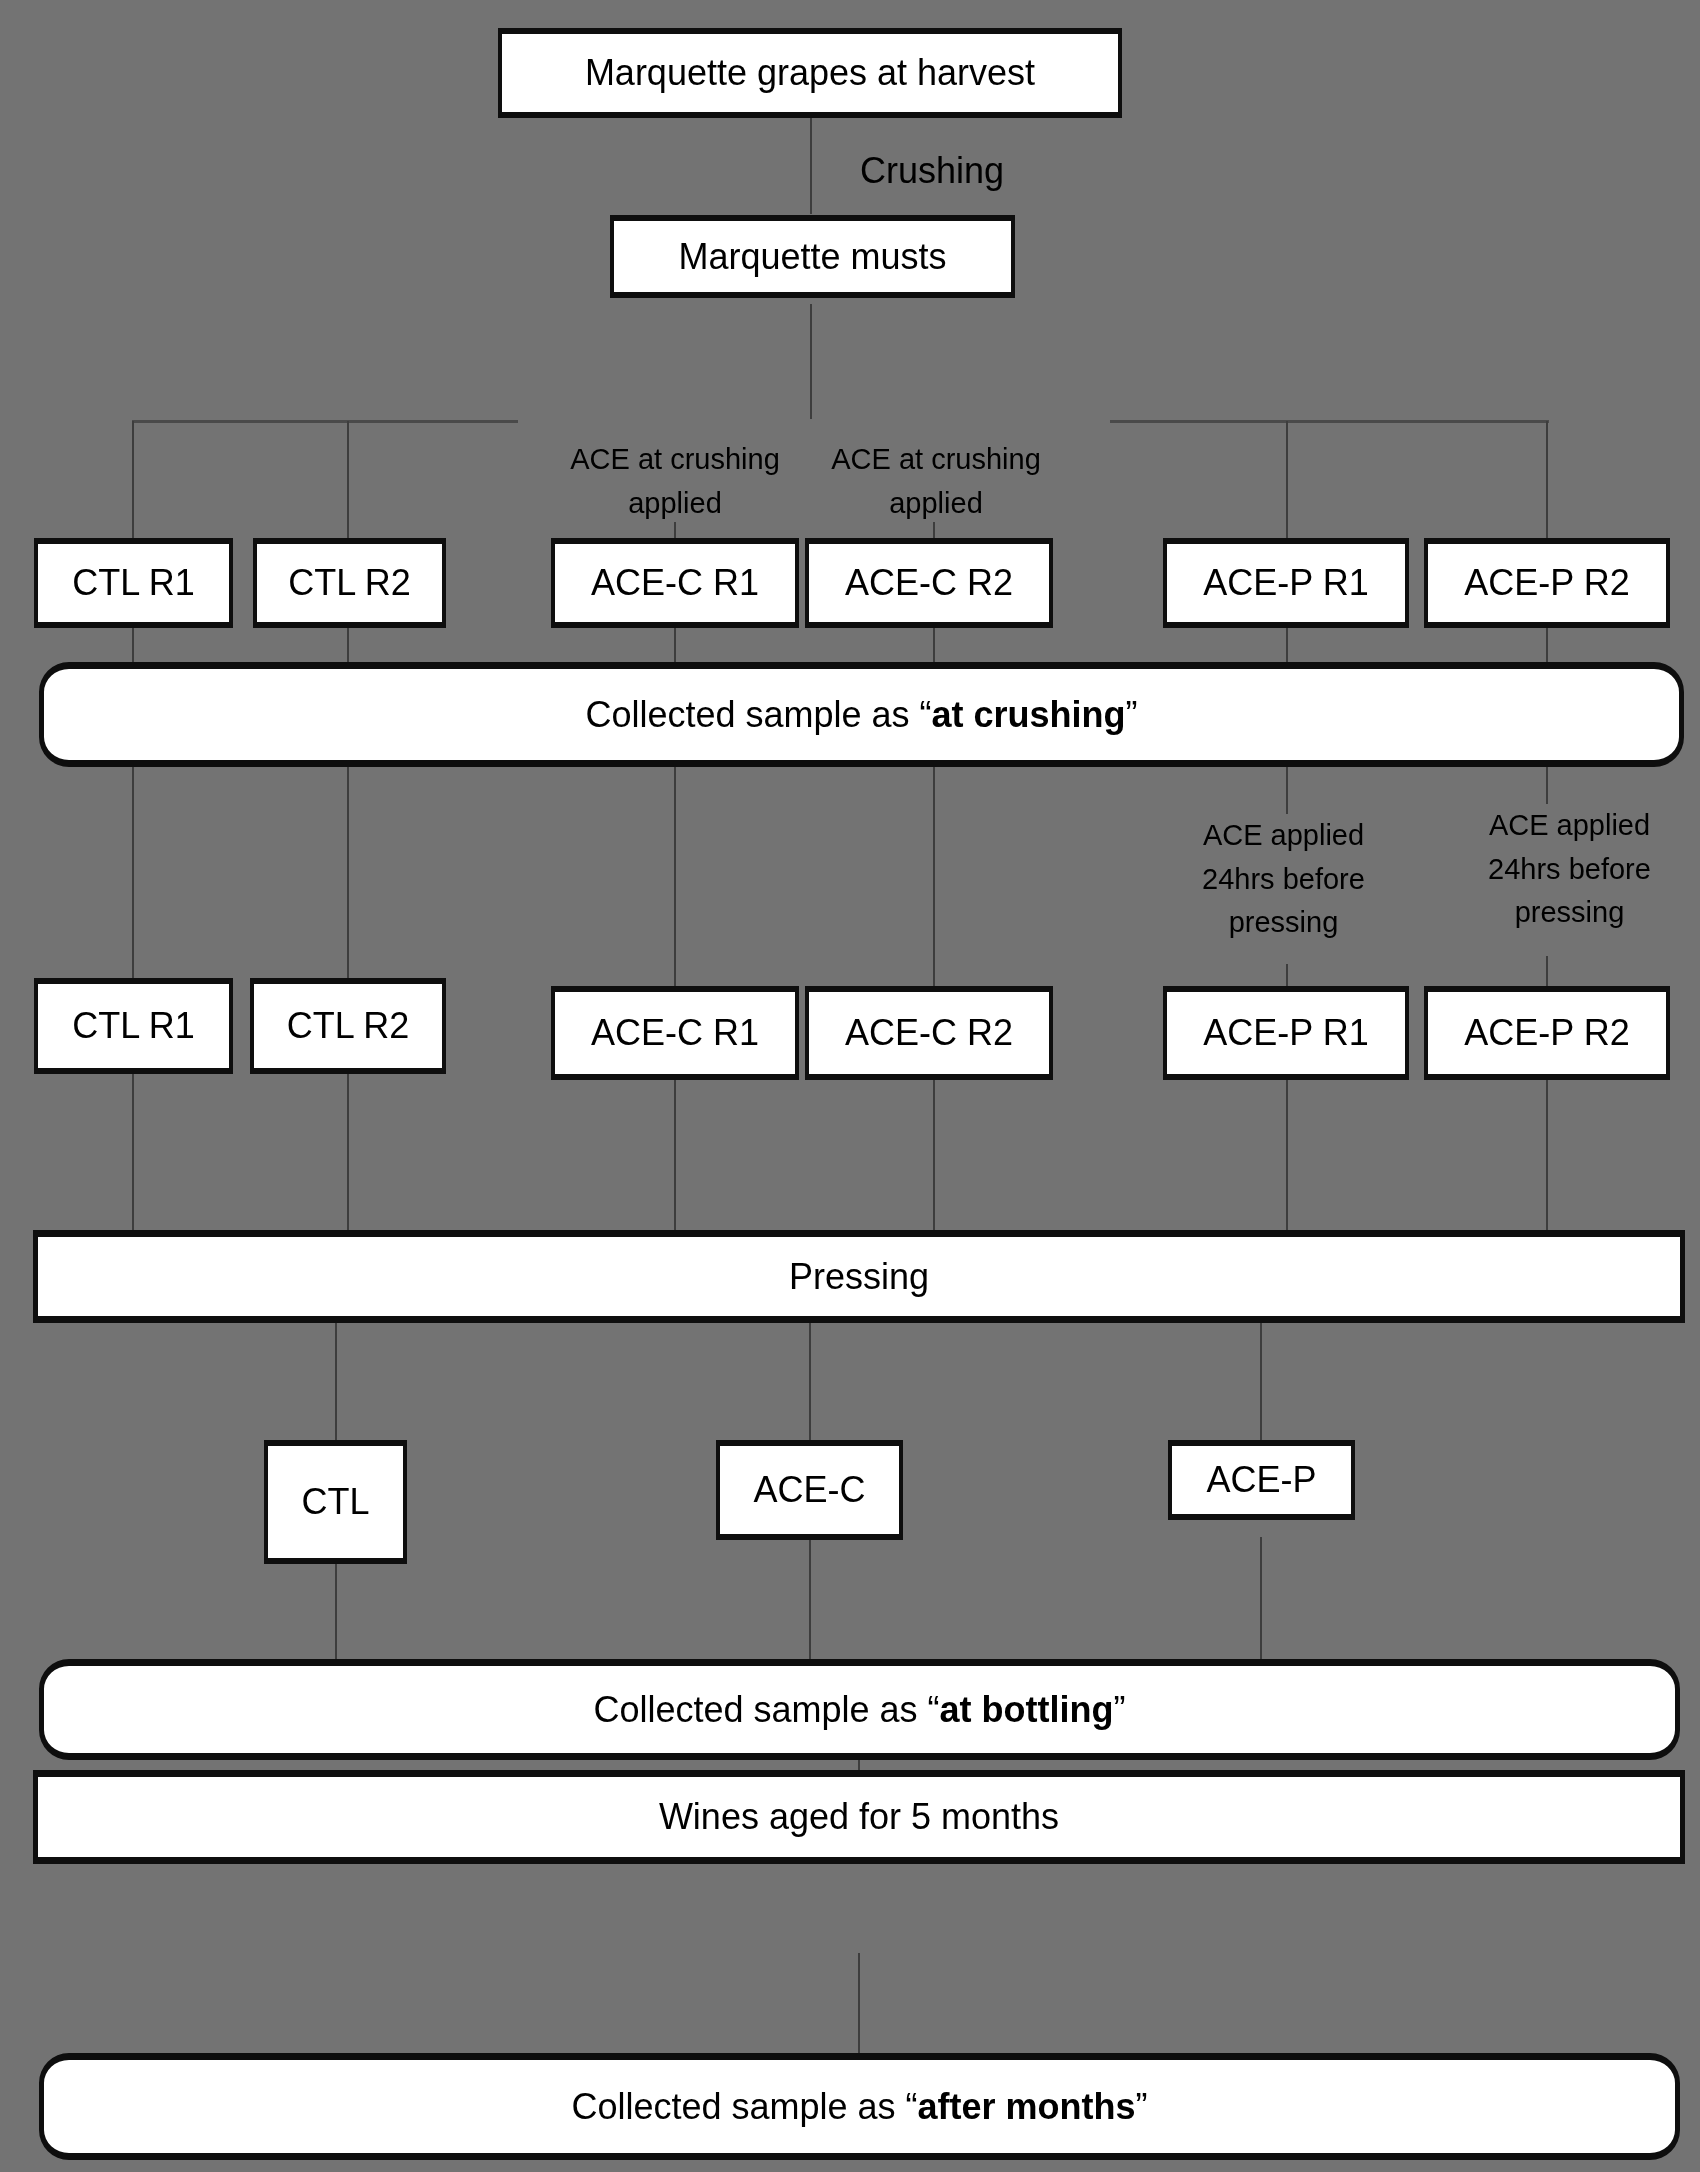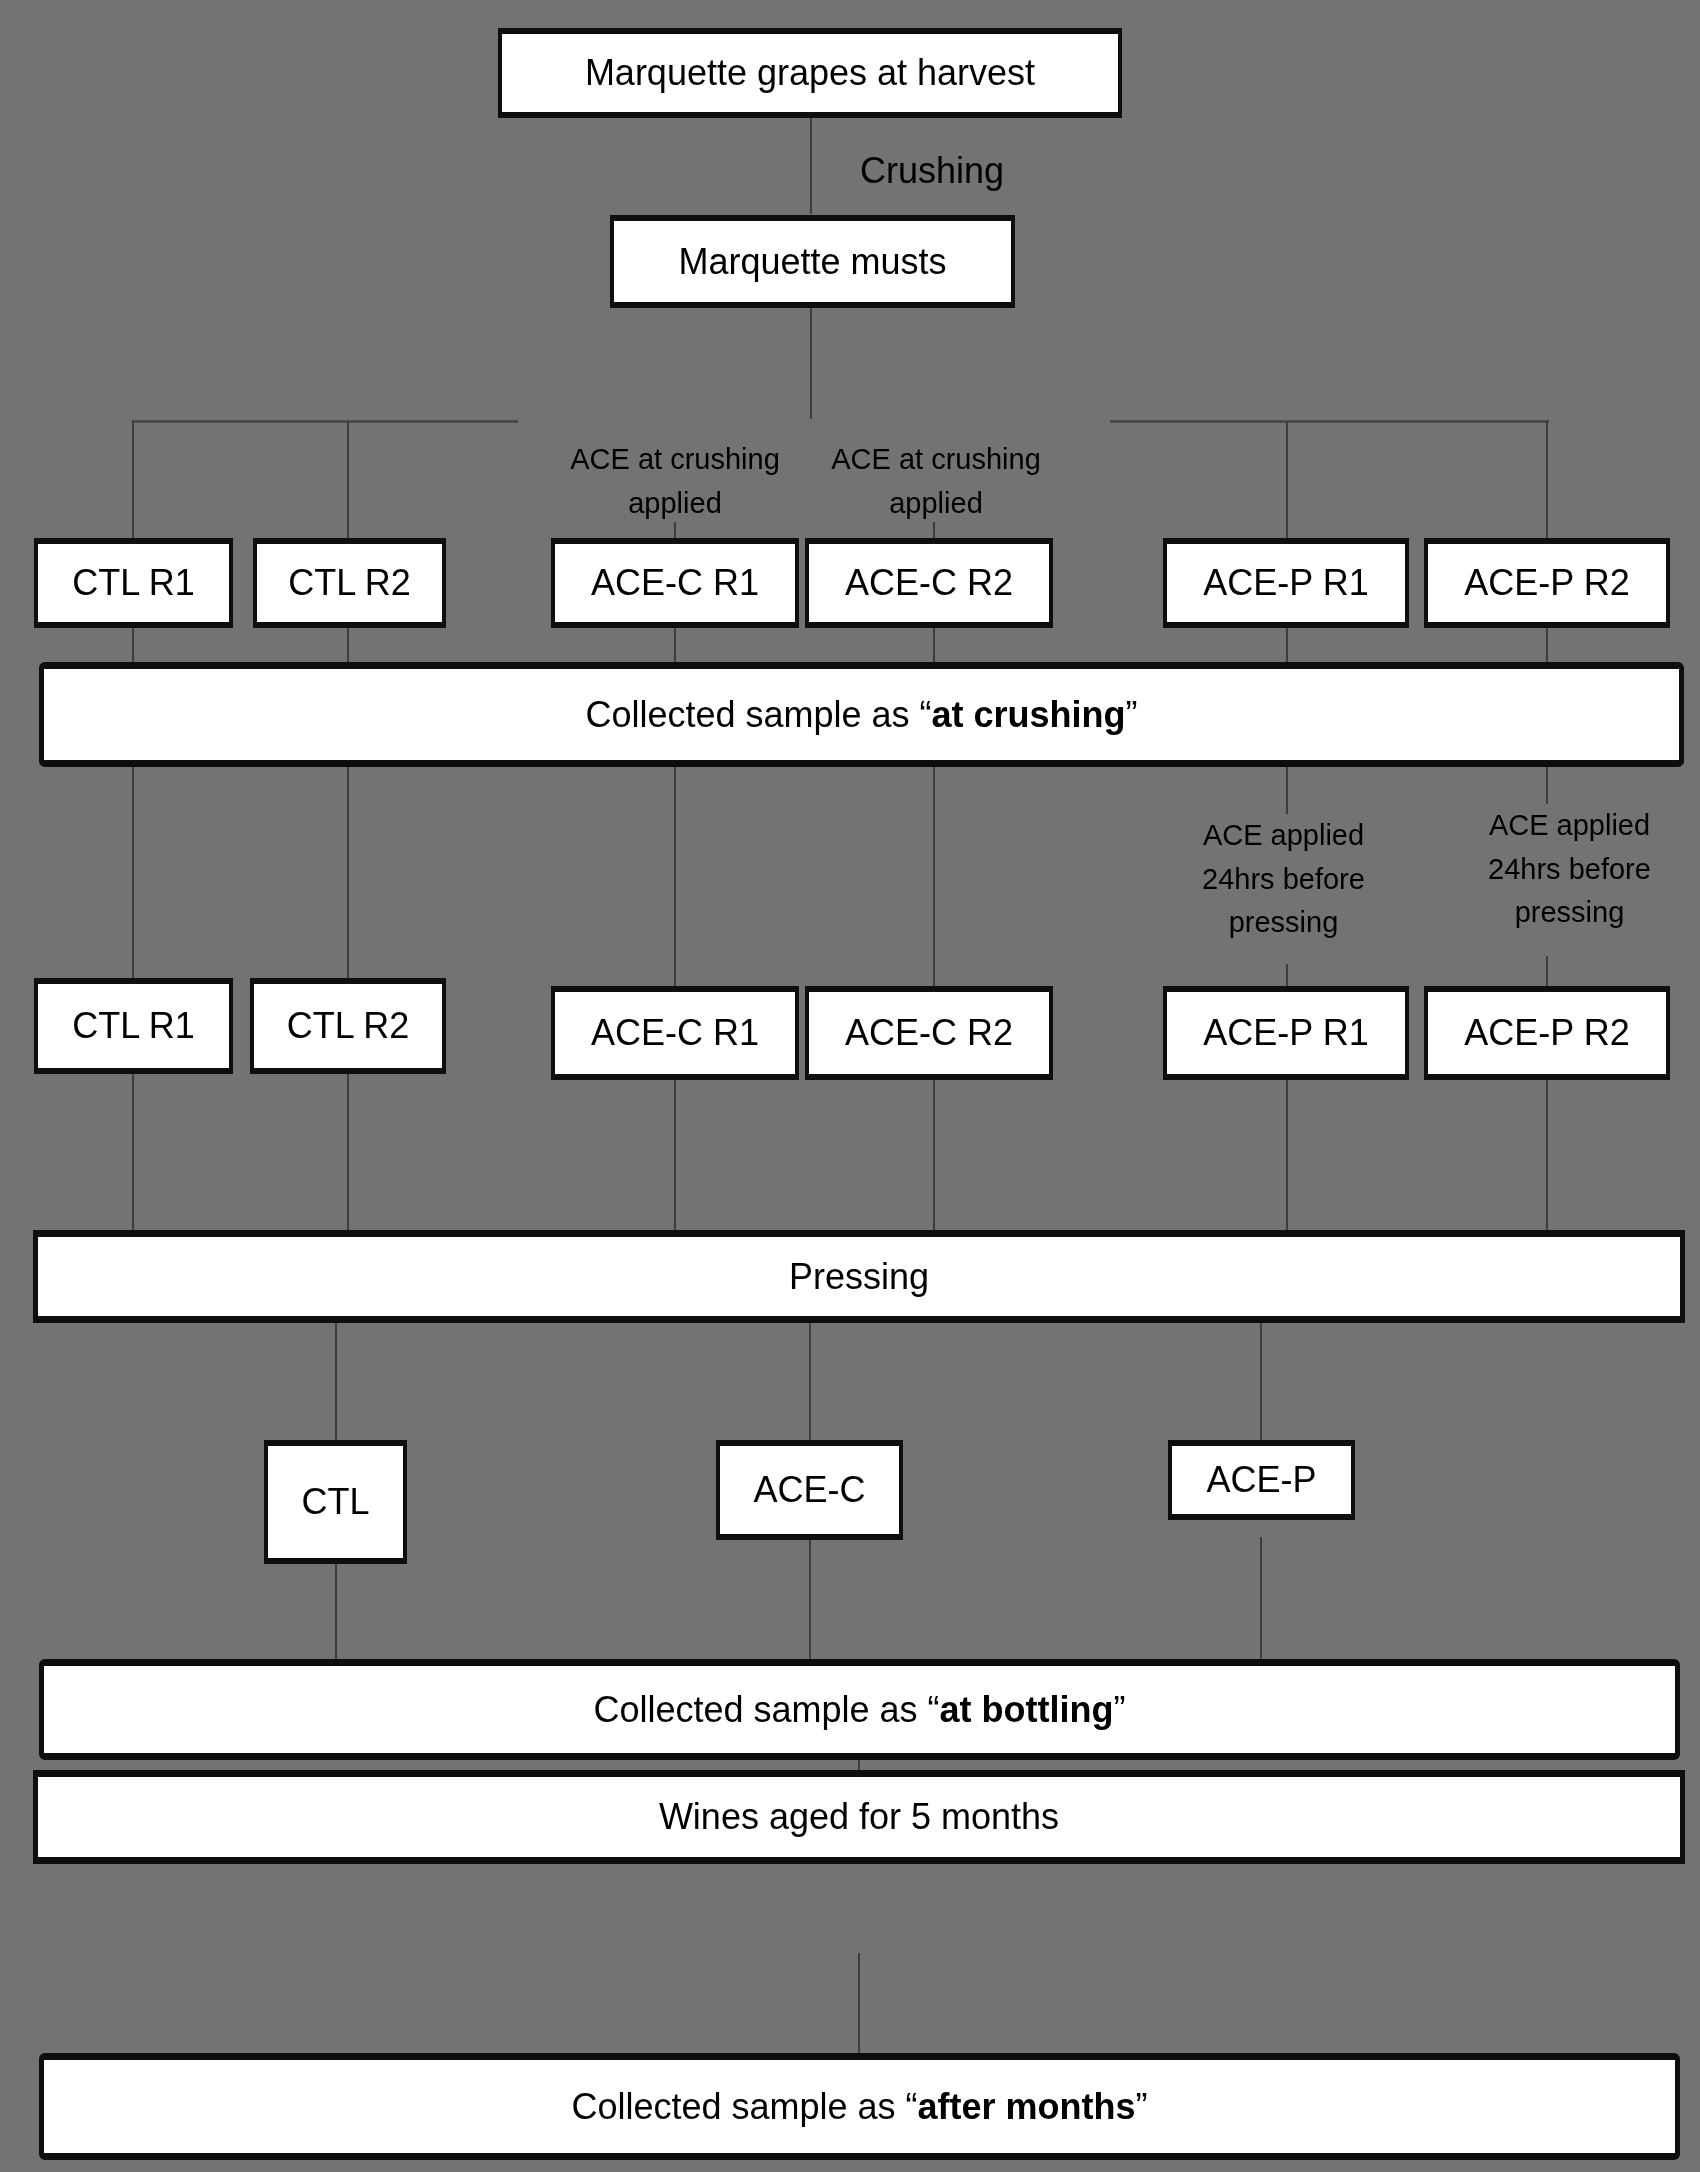--- a/index.html
+++ b/index.html
@@ -20,21 +20,21 @@
     border-width: 6.6px 4.4px;
     display: flex;
     align-items: center;
     justify-content: center;
     font-size: 36px;
     line-height: 1.1;
     white-space: nowrap;
     z-index: 3;
   }
   .box.wide { border-width: 7.2px 5px; text-align: center; }
-  .box.rounded { border-width: 7.2px 5.5px; border-radius: 6px; }
+  .box.rounded { border-width: 7.2px 5.5px; border-radius: 30px; }
   .vline { position: absolute; width: 2.2px; background: #3d3d3d; z-index: 1; }
   .hline { position: absolute; height: 3.3px; background: #4a4a4a; z-index: 1; }
   .edge-label {
     position: absolute;
     font-size: 36px;
     white-space: nowrap;
     z-index: 4;
   }
   .note {
     position: absolute;
@@ -92,21 +92,21 @@
   <div class="vline" style="left:858px; top:1953px; height:100px;"></div>
 
   <div class="box" style="left:498px; top:27.5px; width:624px; height:90px;">
     <span>Marquette grapes at harvest</span>
   </div>
 
   <div class="edge-label" style="left:860px; top:150px;">
     <span>Crushing</span>
   </div>
 
-  <div class="box" style="left:610px; top:215px; width:405px; height:93px;">
+  <div class="box" style="left:610px; top:215px; width:405px; height:83px;">
     <span>Marquette musts</span>
   </div>
 
   <div class="note" style="left:554px; top:437px; width:242px;">
     <span>ACE at crushing applied</span>
   </div>
   <div class="note" style="left:815px; top:437px; width:242px;">
     <span>ACE at crushing applied</span>
   </div>
 

